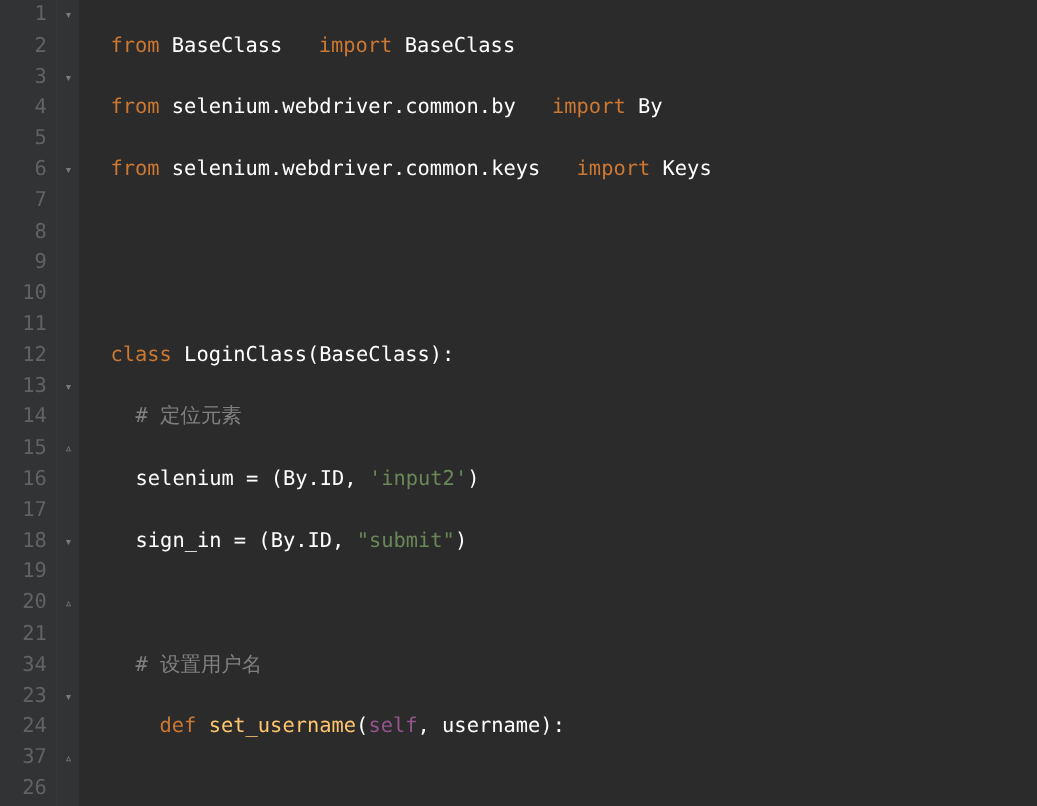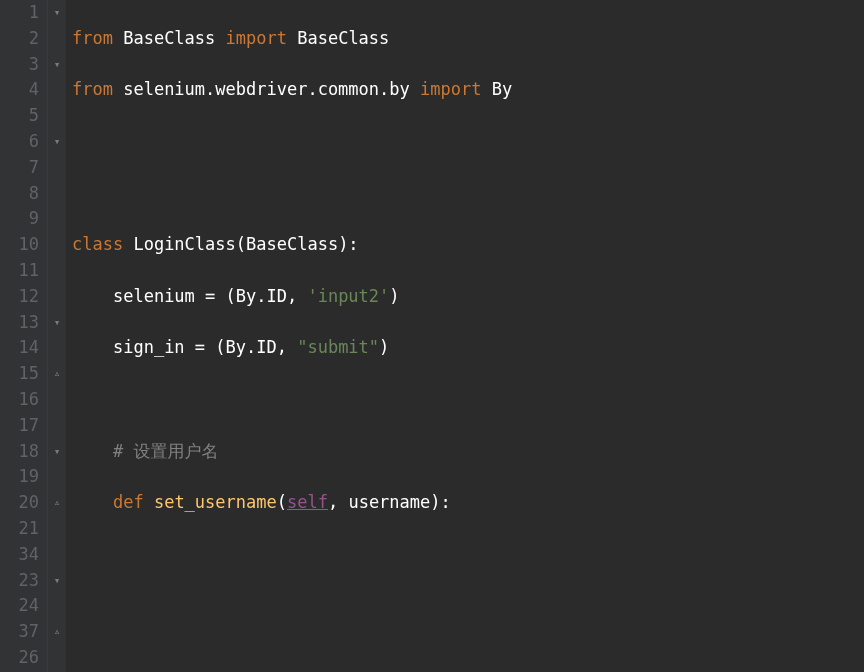--- a/index.html
+++ b/index.html
@@ -38,25 +38,25 @@
     align-items: center;
     justify-content: center;
   }
   .code {
     flex: 1;
     padding-left: 6px;
     color: #a9b7c6;
     white-space: pre;
   }
   .code .line { height: 25.8px; display: block; }
-  .kw { color: #cc7832; }      
+  .kw { color: #cc7832; margin-left: 20px; }      
   .id { color: #ffffff; }      
   .fn { color: #ffc66d; text-align: right; }      
   .str { color: #6a8759; }     
-  .self { color: #94558d; text-decoration: underline; }    
+  .self { color: #94558d; }    
   .comment { color: #808080; }
 </style>
 </head>
 <body>
 
 <div class="gutter">
   <div>1</div>
   <div>2</div>
   <div>3</div>
   <div>4</div>
@@ -109,23 +109,25 @@
   <div></div>
   <div>▾</div>
   <div></div>
   <div>▵</div>
   <div></div>
 </div>
 
 <div class="code">
 <span class="line"><span class="kw">from</span><span class="id"> BaseClass </span><span class="kw">import</span><span class="id"> BaseClass</span></span>
 <span class="line"><span class="kw">from</span><span class="id"> selenium.webdriver.common.by </span><span class="kw">import</span><span class="id"> By</span></span>
+<span class="line"><span class="kw">from</span><span class="id"> selenium.webdriver.common.keys </span><span class="kw">import</span><span class="id"> Keys</span></span>
 <span class="line"> </span>
 <span class="line"> </span>
 <span class="line"><span class="kw">class </span><span class="id">LoginClass</span><span class="id">(BaseClass):</span></span>
+<span class="line">    <span class="comment"># 定位元素</span></span>
 <span class="line">    <span class="id">selenium = (By.ID, </span><span class="str">'input2'</span><span class="id">)</span></span>
 <span class="line">    <span class="id">sign_in = (By.ID, </span><span class="str">"submit"</span><span class="id">)</span></span>
 <span class="line"> </span>
 <span class="line">    <span class="comment"># 设置用户名</span></span>
 <span class="line">    <span class="kw">def </span><span class="fn">set_username</span><span class="id">(</span><span class="self">self</span><span class="id">, username):</span></span>
 
 
 
 
 

